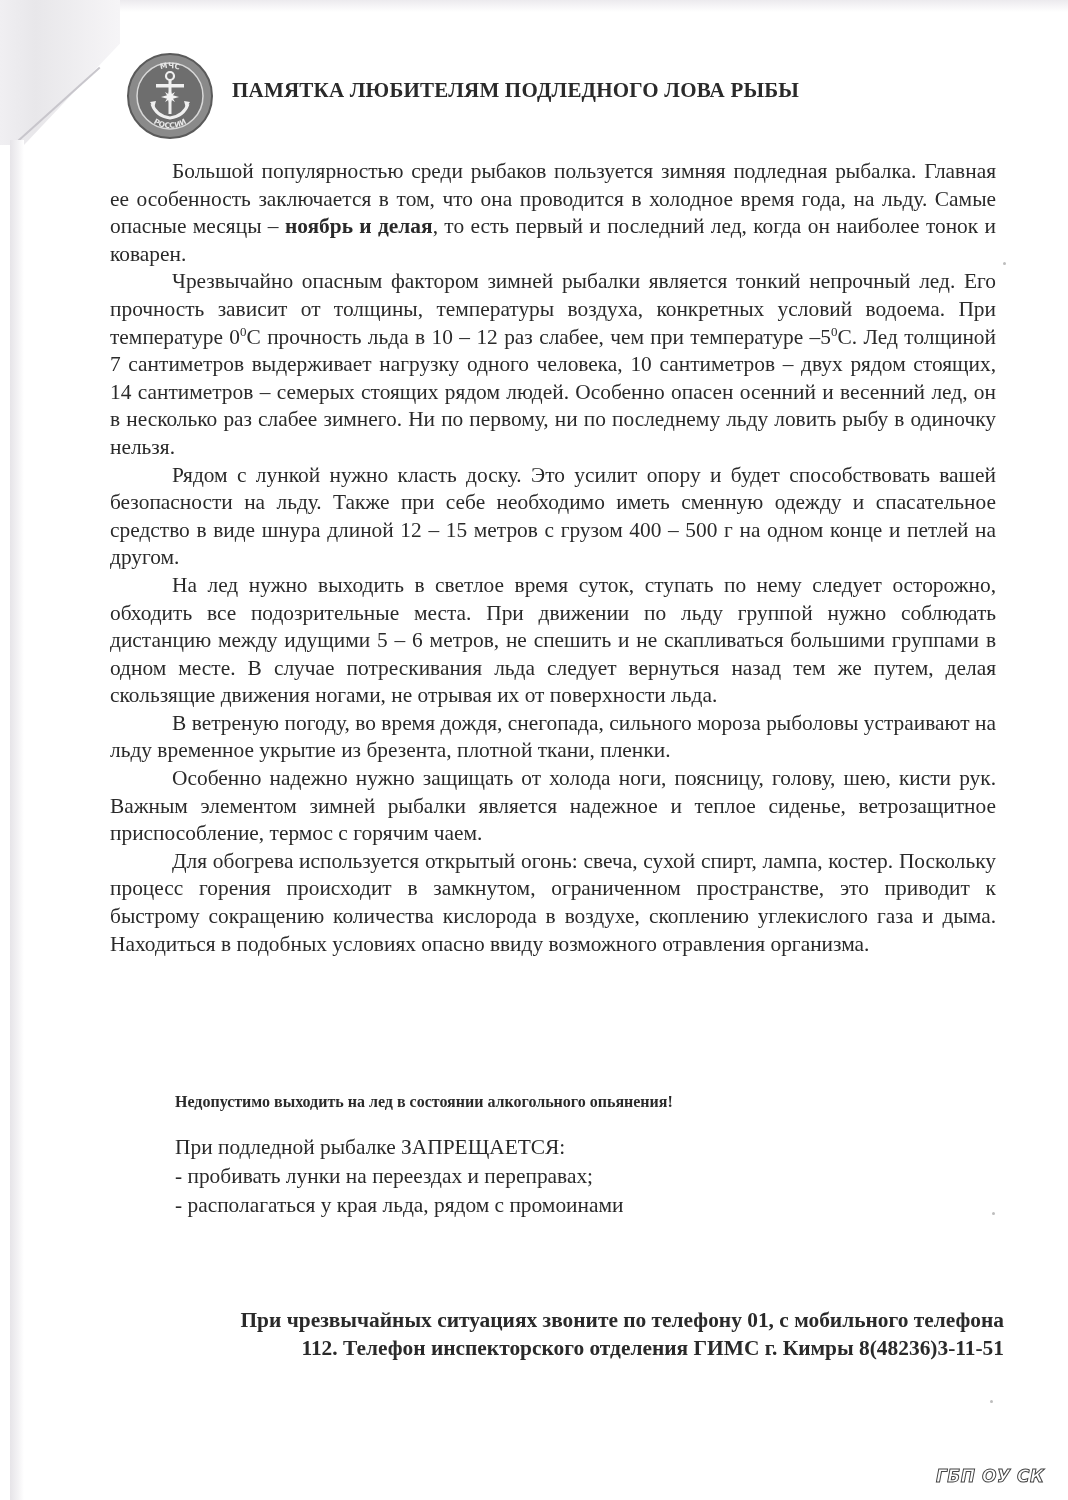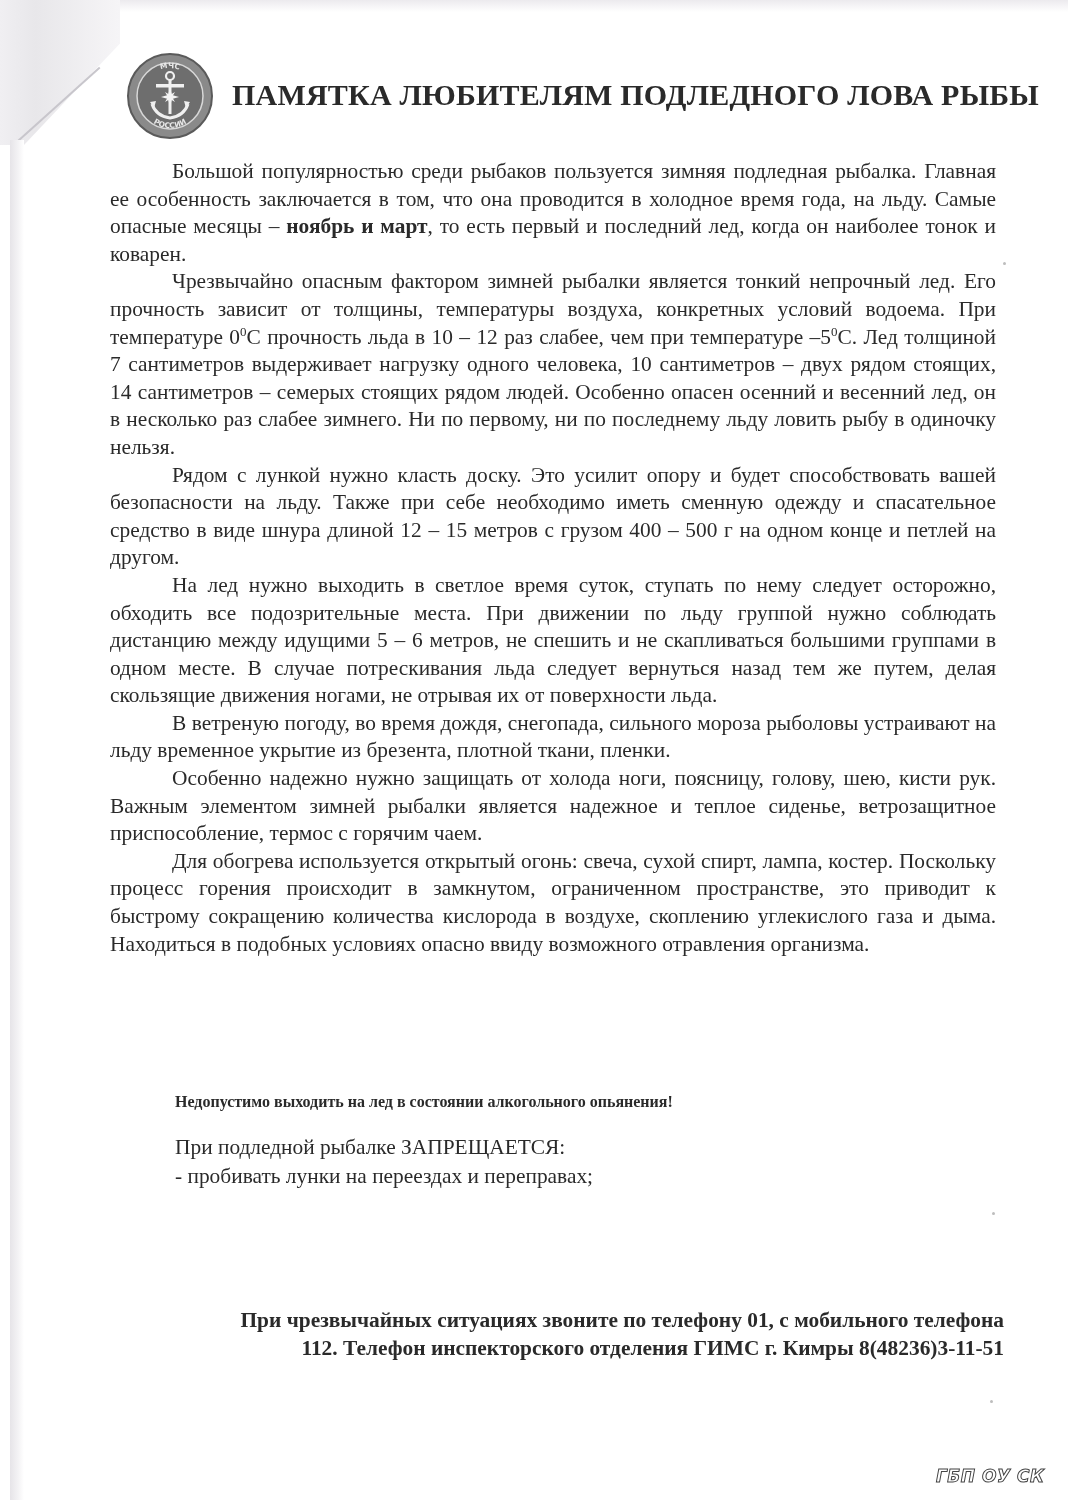--- a/index.html
+++ b/index.html
@@ -24,21 +24,21 @@
   }
   .scan-top {
     position: absolute; left: 0; top: 0; width: 1068px; height: 12px;
     background: linear-gradient(to bottom, #eceaee, #ffffff);
   }
   .emblem {
     position: absolute; left: 126px; top: 52px; width: 88px; height: 88px;
   }
   .title {
     position: absolute; left: 232px; top: 78px; width: 770px;
-    font-weight: bold; font-size: 30px; letter-spacing: 0.2px; white-space: nowrap;
+    font-weight: bold; font-size: 21px; letter-spacing: 0.2px; white-space: nowrap;
   }
   .body-text {
     position: absolute; left: 110px; top: 158px; width: 886px;
     font-size: 21.4px; line-height: 27.6px; text-align: justify;
   }
   .body-text p { margin: 0; text-indent: 62px; }
   .body-text sup { font-size: 13px; vertical-align: 8px; line-height: 0; }
   .warning {
     position: absolute; left: 175px; top: 1093px; width: 830px;
     font-weight: bold; font-size: 16px; white-space: nowrap;
@@ -93,34 +93,35 @@
     <g transform="translate(44 45)" fill="#f4f4f4">
       <polygon points="0,-9 2,-2 9,0 2,2 0,9 -2,2 -9,0 -2,-2"></polygon>
       <polygon points="0,-7 1.5,-1.5 7,0 1.5,1.5 0,7 -1.5,1.5 -7,0 -1.5,-1.5" transform="rotate(45)"></polygon>
     </g>
   </svg>
 </div>
 
 <div class="title">ПАМЯТКА ЛЮБИТЕЛЯМ ПОДЛЕДНОГО ЛОВА РЫБЫ</div>
 
 <div class="body-text">
-  <p><span>Большой популярностью среди рыбаков пользуется зимняя подледная рыбалка. Главная ее особенность заключается в том, что она проводится в холодное время года, на льду. Самые опасные месяцы – </span><b>ноябрь и март</b><span>, то есть первый и последний лед, когда он наиболее тонок и коварен.</span></p>
+  <p><span>Большой популярностью среди рыбаков пользуется зимняя подледная рыбалка. Главная ее особенность заключается в том, что она проводится в холодное время года, на льду. Самые опасные месяцы – </span><b>ноябрь и делая</b><span>, то есть первый и последний лед, когда он наиболее тонок и коварен.</span></p>
   <p><span>Чрезвычайно опасным фактором зимней рыбалки является тонкий непрочный лед. Его прочность зависит от толщины, температуры воздуха, конкретных условий водоема. При температуре 0</span><sup>0</sup><span>С прочность льда в 10 – 12 раз слабее, чем при температуре –5</span><sup>0</sup><span>С. Лед толщиной 7 сантиметров выдерживает нагрузку одного человека, 10 сантиметров – двух рядом стоящих, 14 сантиметров – семерых стоящих рядом людей. Особенно опасен осенний и весенний лед, он в несколько раз слабее зимнего. Ни по первому, ни по последнему льду ловить рыбу в одиночку нельзя.</span></p>
   <p>Рядом с лункой нужно класть доску. Это усилит опору и будет способствовать вашей безопасности на льду. Также при себе необходимо иметь сменную одежду и спасательное средство в виде шнура длиной 12 – 15 метров с грузом 400 – 500 г на одном конце и петлей на другом.</p>
   <p>На лед нужно выходить в светлое время суток, ступать по нему следует осторожно, обходить все подозрительные места. При движении по льду группой нужно соблюдать дистанцию между идущими 5 – 6 метров, не спешить и не скапливаться большими группами в одном месте. В случае потрескивания льда следует вернуться назад тем же путем, делая скользящие движения ногами, не отрывая их от поверхности льда.</p>
   <p>В ветреную погоду, во время дождя, снегопада, сильного мороза рыболовы устраивают на льду временное укрытие из брезента, плотной ткани, пленки.</p>
   <p>Особенно надежно нужно защищать от холода ноги, поясницу, голову, шею, кисти рук. Важным элементом зимней рыбалки является надежное и теплое сиденье, ветрозащитное приспособление, термос с горячим чаем.</p>
   <p>Для обогрева используется открытый огонь: свеча, сухой спирт, лампа, костер. Поскольку процесс горения происходит в замкнутом, ограниченном пространстве, это приводит к быстрому сокращению количества кислорода в воздухе, скоплению углекислого газа и дыма. Находиться в подобных условиях опасно ввиду возможного отравления организма.</p>
 </div>
 
 <div class="warning">Недопустимо выходить на лед в состоянии алкогольного опьянения!</div>
 
 <div class="prohibitions">
   <div>При подледной рыбалке ЗАПРЕЩАЕТСЯ:</div>
   <div>- пробивать лунки на переездах и переправах;</div>
+  <div>- располагаться у края льда, рядом с промоинами</div>
 </div>
 
 <div class="contacts">
   <div>При чрезвычайных ситуациях звоните по телефону 01, с мобильного телефона</div>
   <div>112. Телефон инспекторского отделения ГИМС г. Кимры 8(48236)3-11-51</div>
 </div>
 
 <div class="watermark">ГБП ОУ СК</div>
 
 <div class="speck" style="left:1003px;top:262px;"></div>

